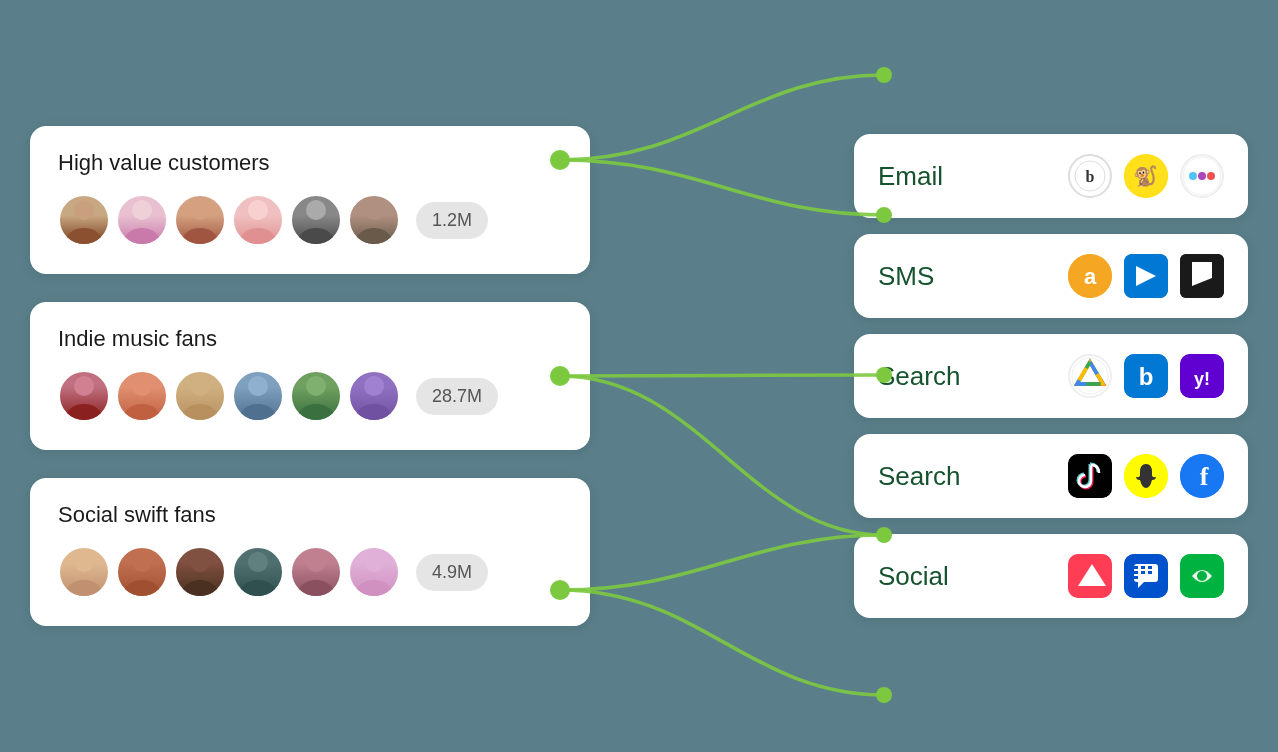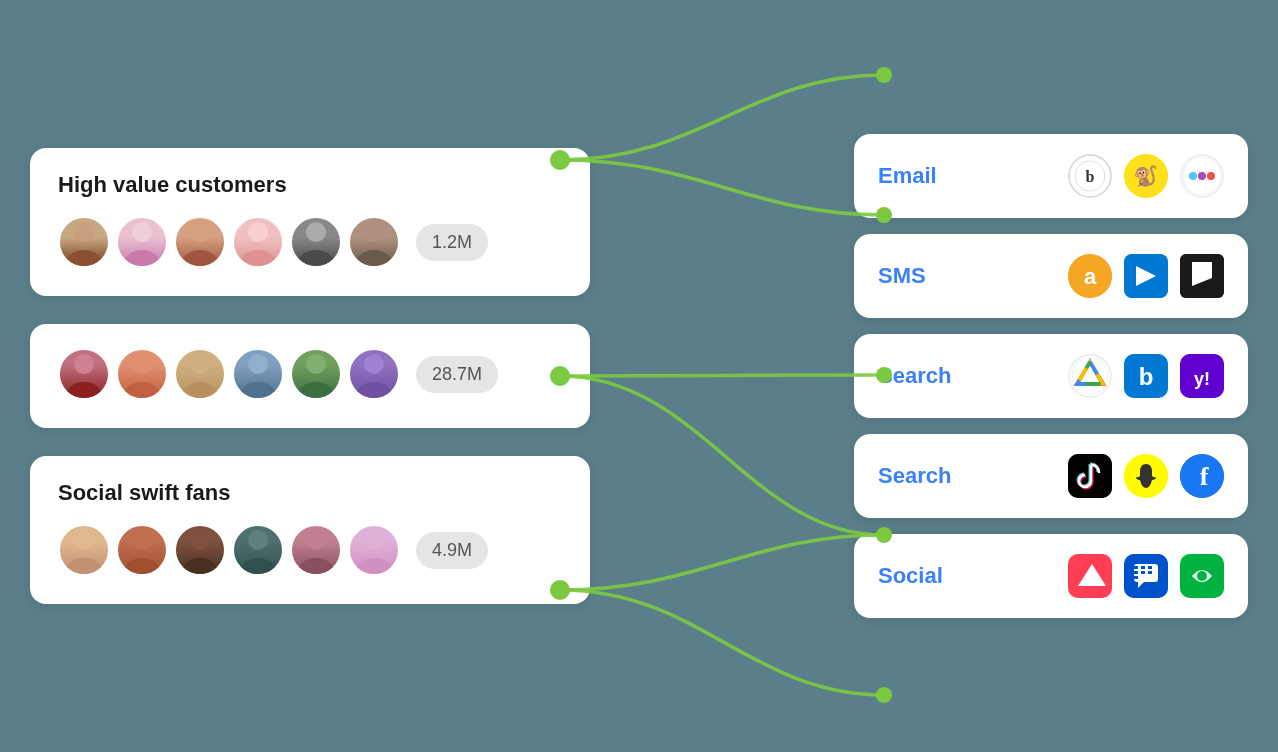--- a/index.html
+++ b/index.html
@@ -34,21 +34,21 @@
 
     .audience-card {
       background: white;
       border-radius: 16px;
       padding: 24px 28px 28px;
       box-shadow: 0 2px 12px rgba(0,0,0,0.1);
     }
 
     .audience-title {
       font-size: 22px;
-      font-weight: 700;
+      font-weight: 400;
       color: #1a1a1a;
       margin-bottom: 18px;
     }
 
     .audience-avatars {
       display: flex;
       align-items: center;
       gap: 6px;
     }
 
@@ -77,23 +77,23 @@
       border-radius: 16px;
       padding: 20px 24px;
       display: flex;
       align-items: center;
       gap: 16px;
       box-shadow: 0 2px 12px rgba(0,0,0,0.1);
       min-height: 80px;
     }
 
     .channel-name {
-      font-size: 22px;
-      font-weight: 700;
-      color: #3b82f6;
+      font-size: 26px;
+      font-weight: 400;
+      color: #14532d;
       min-width: 100px;
     }
 
     .channel-icons {
       display: flex;
       align-items: center;
       gap: 12px;
       margin-left: auto;
     }
 
@@ -215,20 +215,21 @@
           <svg width="48" height="52" viewBox="0 0 48 52">
               <circle cx="24" cy="18" r="10" fill="#b09080"></circle>
               <ellipse cx="24" cy="50" rx="18" ry="14" fill="#6a5a4a"></ellipse>
             </svg>
         </div>
         <div class="count-badge">1.2M</div>
       </div>
     </div>
 
     <div class="audience-card">
+      <div class="audience-title">Indie music fans</div>
       <div class="audience-avatars">
         <div class="person-avatar" style="background: linear-gradient(180deg, #c07080 30%, #8b2020 100%);">
           <svg width="48" height="52" viewBox="0 0 48 52">
               <circle cx="24" cy="18" r="10" fill="#d08090"></circle>
               <ellipse cx="24" cy="50" rx="18" ry="14" fill="#8b2020"></ellipse>
             </svg>
         </div>
         <div class="person-avatar" style="background: linear-gradient(180deg, #e09070 30%, #c06040 100%);">
           <svg width="48" height="52" viewBox="0 0 48 52">
               <circle cx="24" cy="18" r="10" fill="#e09070"></circle>

